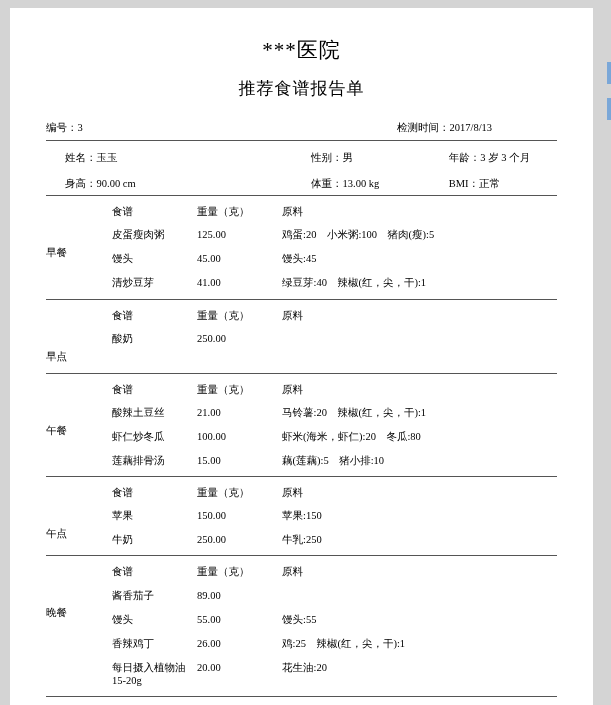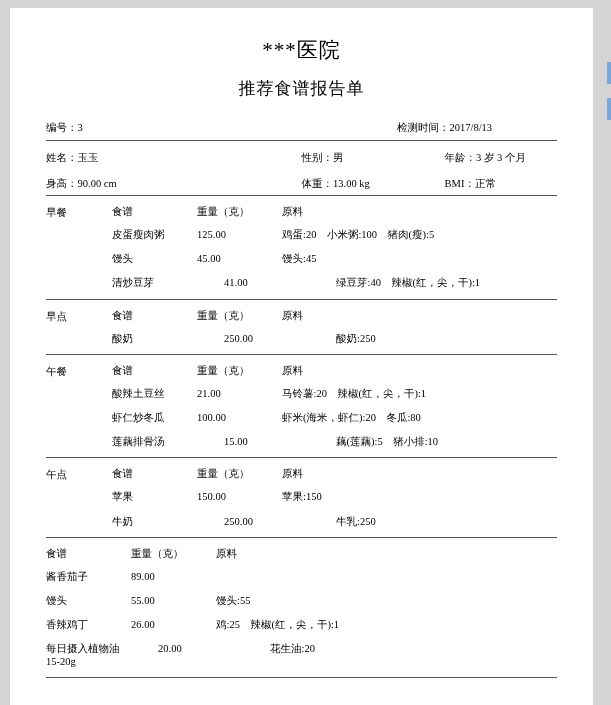--- a/index.html
+++ b/index.html
@@ -63,46 +63,47 @@
   }
   .meta-row.bordered { border-bottom: 1.2px solid #555; }
   .info-block { border-bottom: 1.2px solid #555; padding-bottom: 4px; }
   .info-row {
     display: flex;
     font-size: 10.5px;
     margin-top: 12px;
     color: #000;
   }
   .info-row:first-child { margin-top: 10px; }
-  .c1 { width: 50%; }
+  .c1 { width: 50%; margin-left: 19px; }
   .c2 { width: 28%; }
   .c3 { width: 22%; }
   .meta-left { flex: 1; }
   .meta-right { width: 160px; }
 
   .meal {
     border-bottom: 1.2px solid #555;
     padding: 9px 0 9px 0;
     display: flex;
     font-size: 10.5px;
     color: #000;
   }
   .meal-label {
     width: 66px;
     flex-shrink: 0;
     padding-top: 1px;
+    margin-top: 40px;
   }
   .meal-table { flex: 1; }
   .mt-head, .mt-row {
     display: flex;
     line-height: 1.25;
   }
   .mt-head { margin-bottom: 10px; }
   .mt-row { margin-bottom: 11px; }
-  .mt-row:last-child { margin-bottom: 0; gap: 27px; }
+  .mt-row:last-child { margin-bottom: 0; }
   .col-dish { width: 85px; flex-shrink: 0; padding-right: 6px; box-sizing: border-box; font-family: Liberation Serif, serif; }
   .col-weight { width: 85px; flex-shrink: 0; }
   .col-ing { flex: 1; }
 </style>
 </head>
 <body>
 
 <div class="right-gutter">
   <div class="scroll-mark sm1"></div>
   <div class="scroll-mark sm2"></div>
@@ -162,21 +163,20 @@
           <div class="meal-label">早点</div>
           <div class="meal-table">
             <div class="mt-head">
               <div class="col-dish">食谱</div>
               <div class="col-weight">重量（克）</div>
               <div class="col-ing">原料</div>
             </div>
             <div class="mt-row">
               <div class="col-dish">酸奶</div>
               <div class="col-weight">250.00</div>
-              <div class="col-ing">酸奶:250</div>
             </div>
           </div>
         </div>
         <div class="meal">
           <div class="meal-label">午餐</div>
           <div class="meal-table">
             <div class="mt-head">
               <div class="col-dish">食谱</div>
               <div class="col-weight">重量（克）</div>
               <div class="col-ing">原料</div>
@@ -212,20 +212,21 @@
               <div class="col-ing">苹果:150</div>
             </div>
             <div class="mt-row">
               <div class="col-dish">牛奶</div>
               <div class="col-weight">250.00</div>
               <div class="col-ing">牛乳:250</div>
             </div>
           </div>
         </div>
         <div class="meal">
+          <div class="meal-label">晚餐</div>
           <div class="meal-table">
             <div class="mt-head">
               <div class="col-dish">食谱</div>
               <div class="col-weight">重量（克）</div>
               <div class="col-ing">原料</div>
             </div>
             <div class="mt-row">
               <div class="col-dish">酱香茄子</div>
               <div class="col-weight">89.00</div>
             </div>

